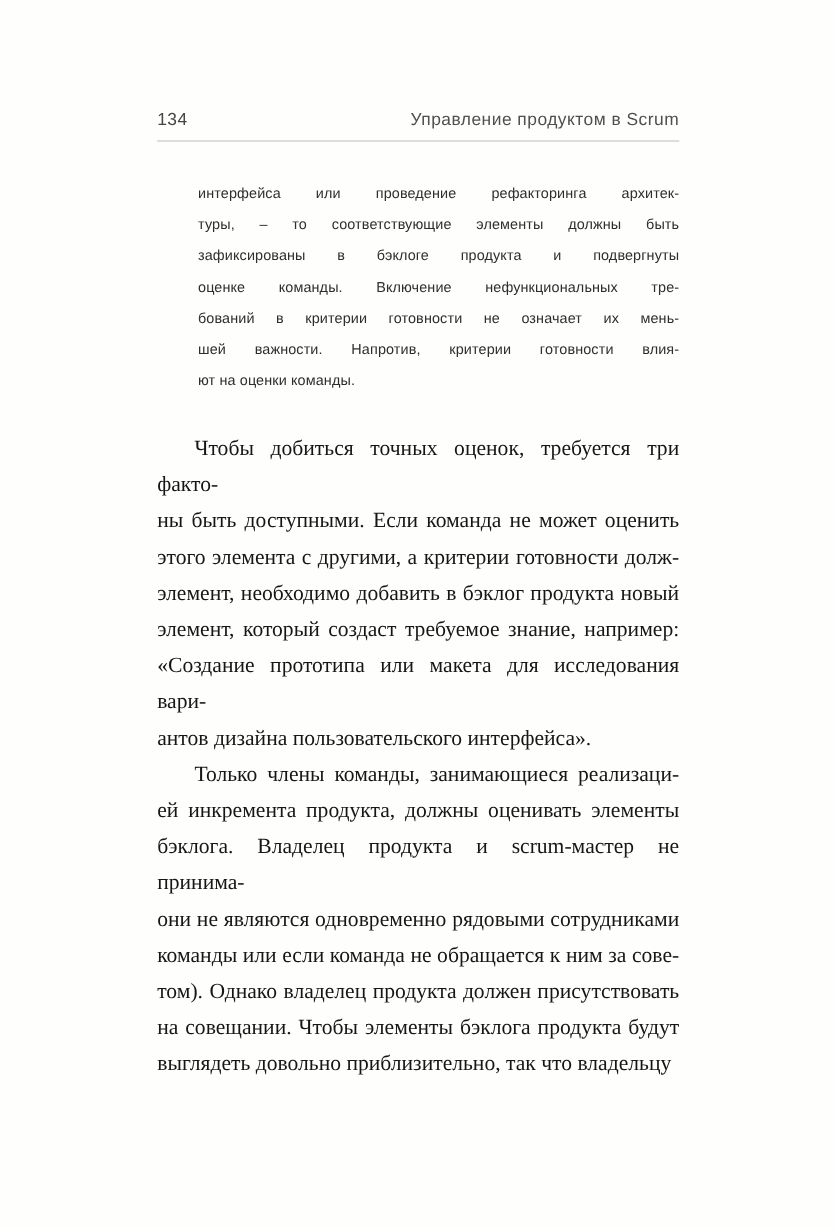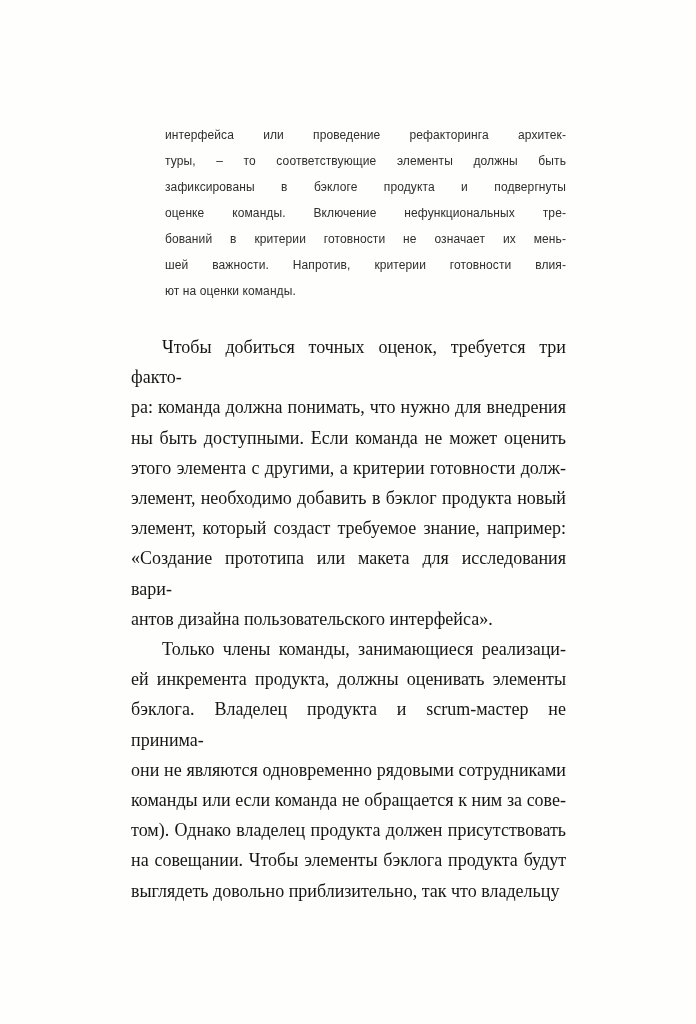--- a/index.html
+++ b/index.html
@@ -61,35 +61,38 @@
 
   .first-line { text-indent: 31px; }
 
   .para { margin: 0; }
 </style>
 </head>
 <body>
 
 <div class="page">
 
+  <header class="page-header">
+    <span class="page-number">134</span>
+    <span class="book-title">Управление продуктом в Scrum</span>
+  </header>
 
   <section class="quote">
       <div class="line">интерфейса или проведение рефакторинга архитек-</div>
       <div class="line">туры, – то соответствующие элементы должны быть</div>
       <div class="line">зафиксированы в бэклоге продукта и подвергнуты</div>
       <div class="line">оценке команды. Включение нефункциональных тре-</div>
       <div class="line">бований в критерии готовности не означает их мень-</div>
       <div class="line">шей важности. Напротив, критерии готовности влия-</div>
       <div class="line">ют на оценки команды.</div>
     </section>
 
   <section class="body-text">
     <div class="para">
         <div class="line first-line">Чтобы добиться точных оценок, требуется три факто-</div>
-        <div class="line">ра: команда должна понимать, что нужно для внедрения</div>
         <div class="line">ны быть доступными. Если команда не может оценить</div>
         <div class="line">этого элемента с другими, а критерии готовности долж-</div>
         <div class="line">элемент, необходимо добавить в бэклог продукта новый</div>
         <div class="line">элемент, который создаст требуемое знание, например:</div>
         <div class="line">«Создание прототипа или макета для исследования вари-</div>
         <div class="line">антов дизайна пользовательского интерфейса».</div>
       </div>
     <div class="para">
         <div class="line first-line">Только члены команды, занимающиеся реализаци-</div>
         <div class="line">ей инкремента продукта, должны оценивать элементы</div>

